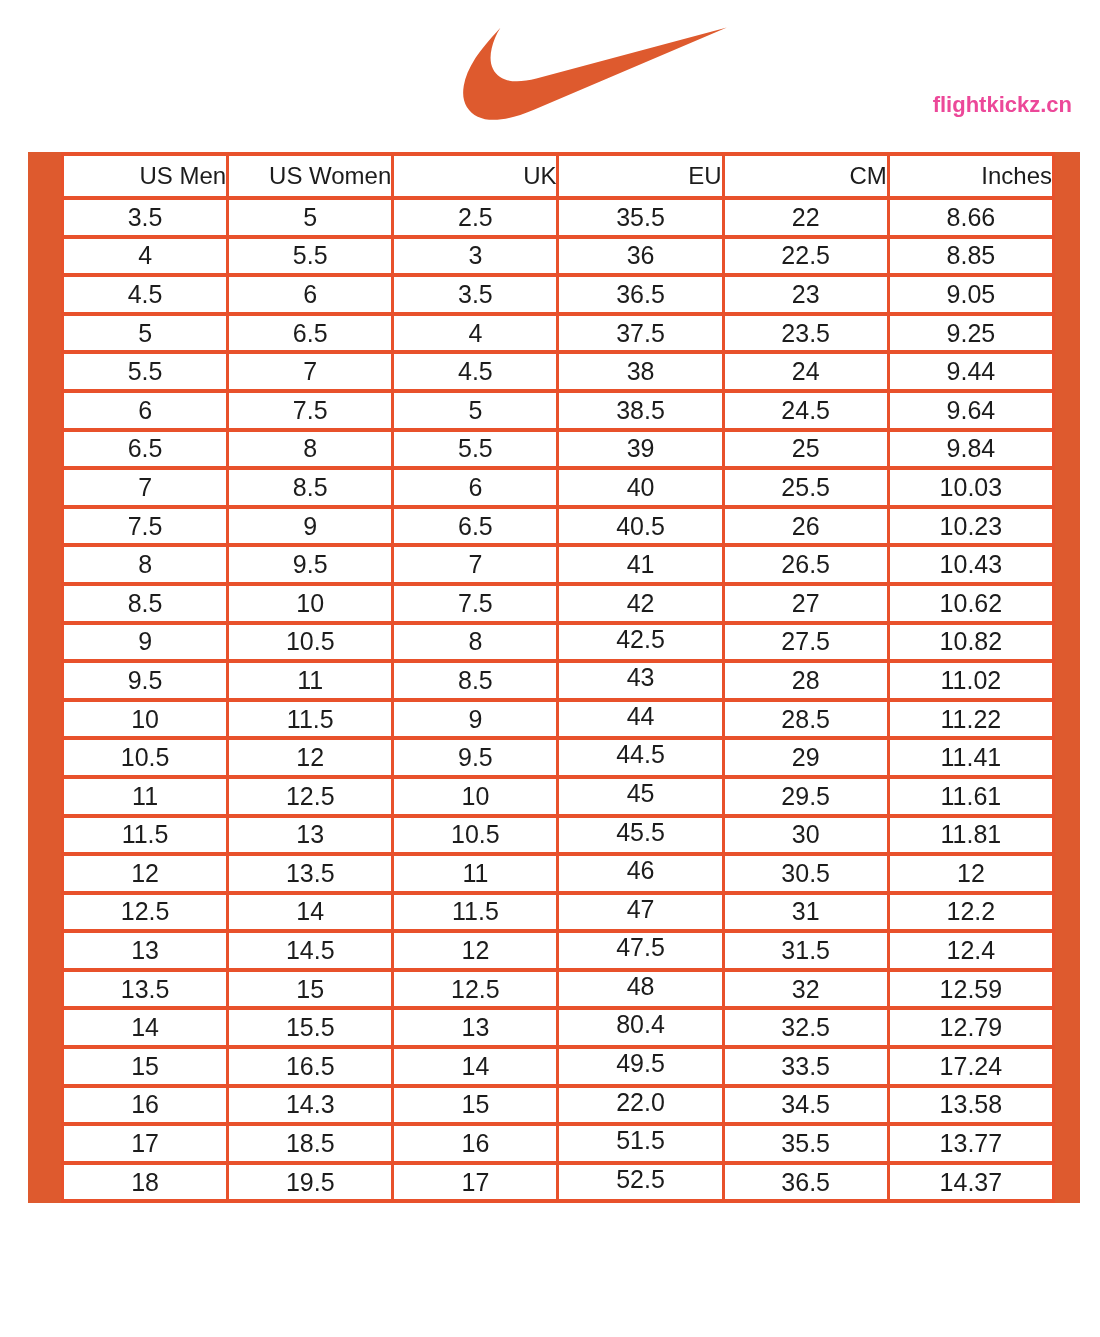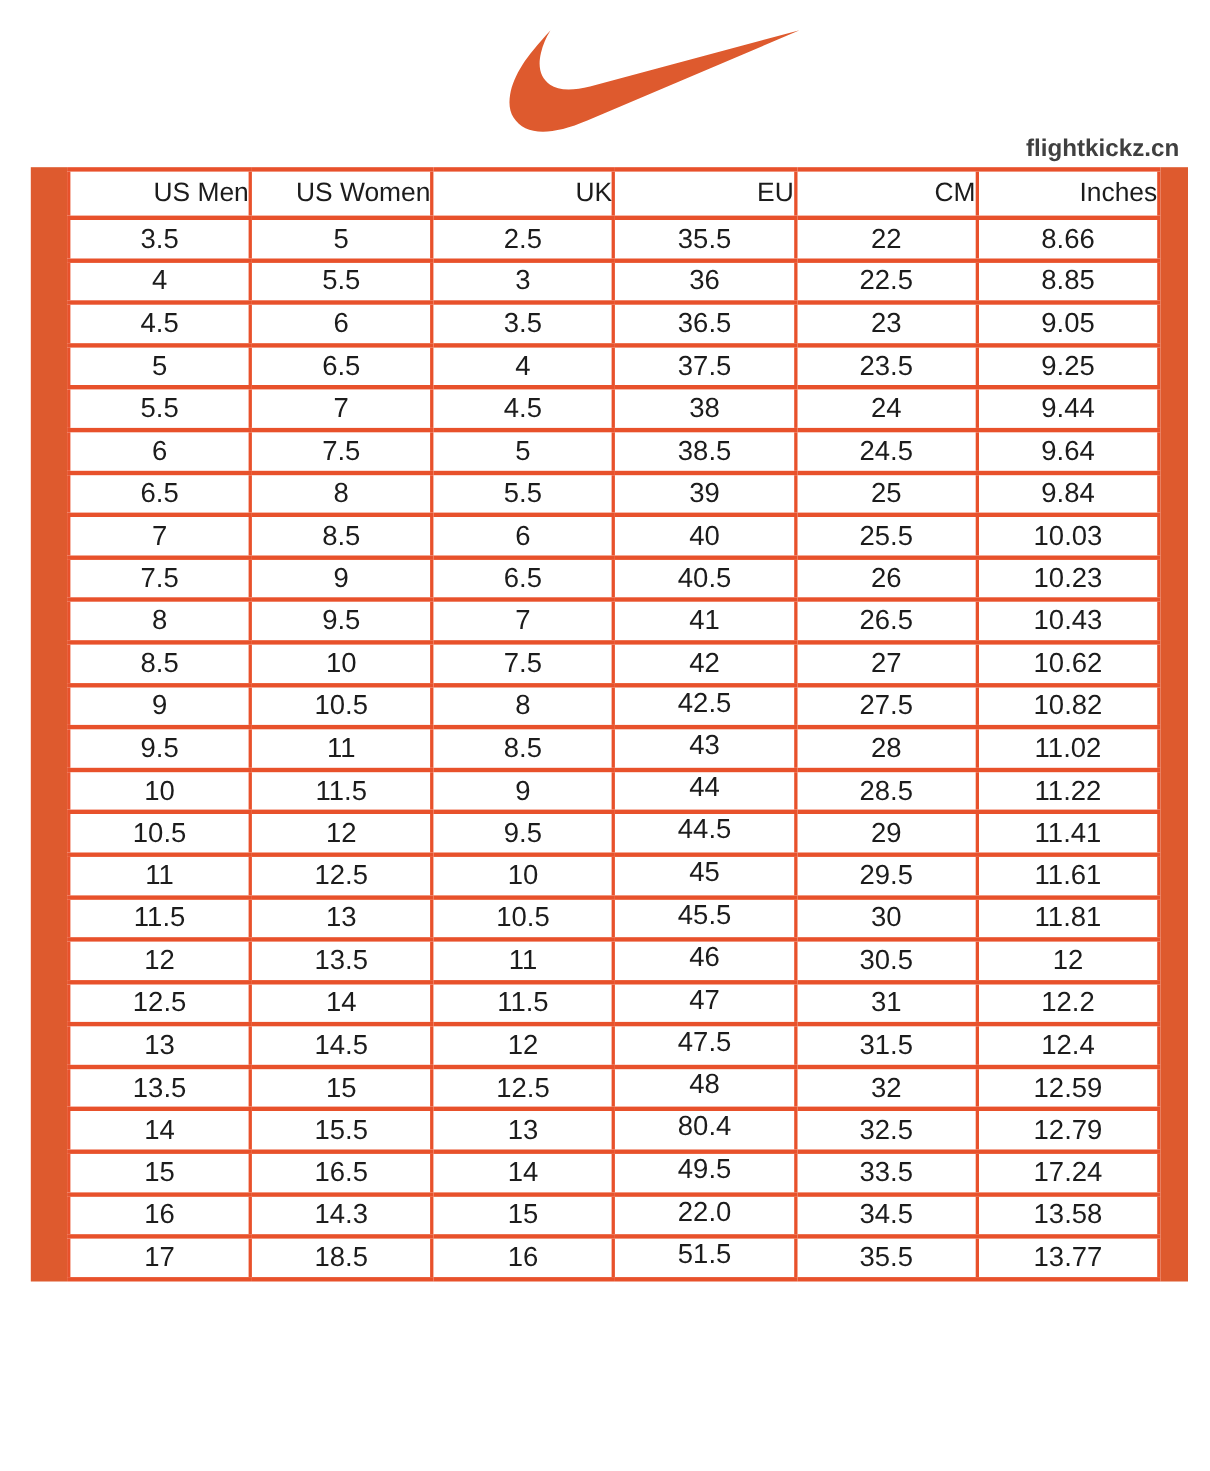--- a/index.html
+++ b/index.html
@@ -20,25 +20,25 @@
   }
   .logo{
     position:absolute;
     left:450px;top:22px;
     width:290px;height:100px;
     color:var(--accent);
   }
   .logo svg{width:100%;height:100%;display:block;}
   .site-name{
     position:absolute;
-    top:122px;right:28px;
+    top:92px;right:28px;
     font-size:22px;
     font-weight:700;
     letter-spacing:0px;
-    color:#404040;
+    color:#ec4899;
   }
   .chart-wrap{
     position:absolute;
     left:28px;top:152px;
     display:flex;
     flex-direction:row;
     align-items:stretch;
   }
   .accent-bar{
     background:var(--accent);
@@ -299,18 +299,26 @@
             <td>13.58</td>
           </tr>
           <tr>
             <td>17</td>
             <td>18.5</td>
             <td>16</td>
             <td class="raised">51.5</td>
             <td>35.5</td>
             <td>13.77</td>
           </tr>
+          <tr>
+            <td>18</td>
+            <td>19.5</td>
+            <td>17</td>
+            <td class="raised">52.5</td>
+            <td>36.5</td>
+            <td>14.37</td>
+          </tr>
         </tbody>
     </table>
     <div class="accent-bar right"></div>
   </div>
 
 </div>
 
 </body></html>

